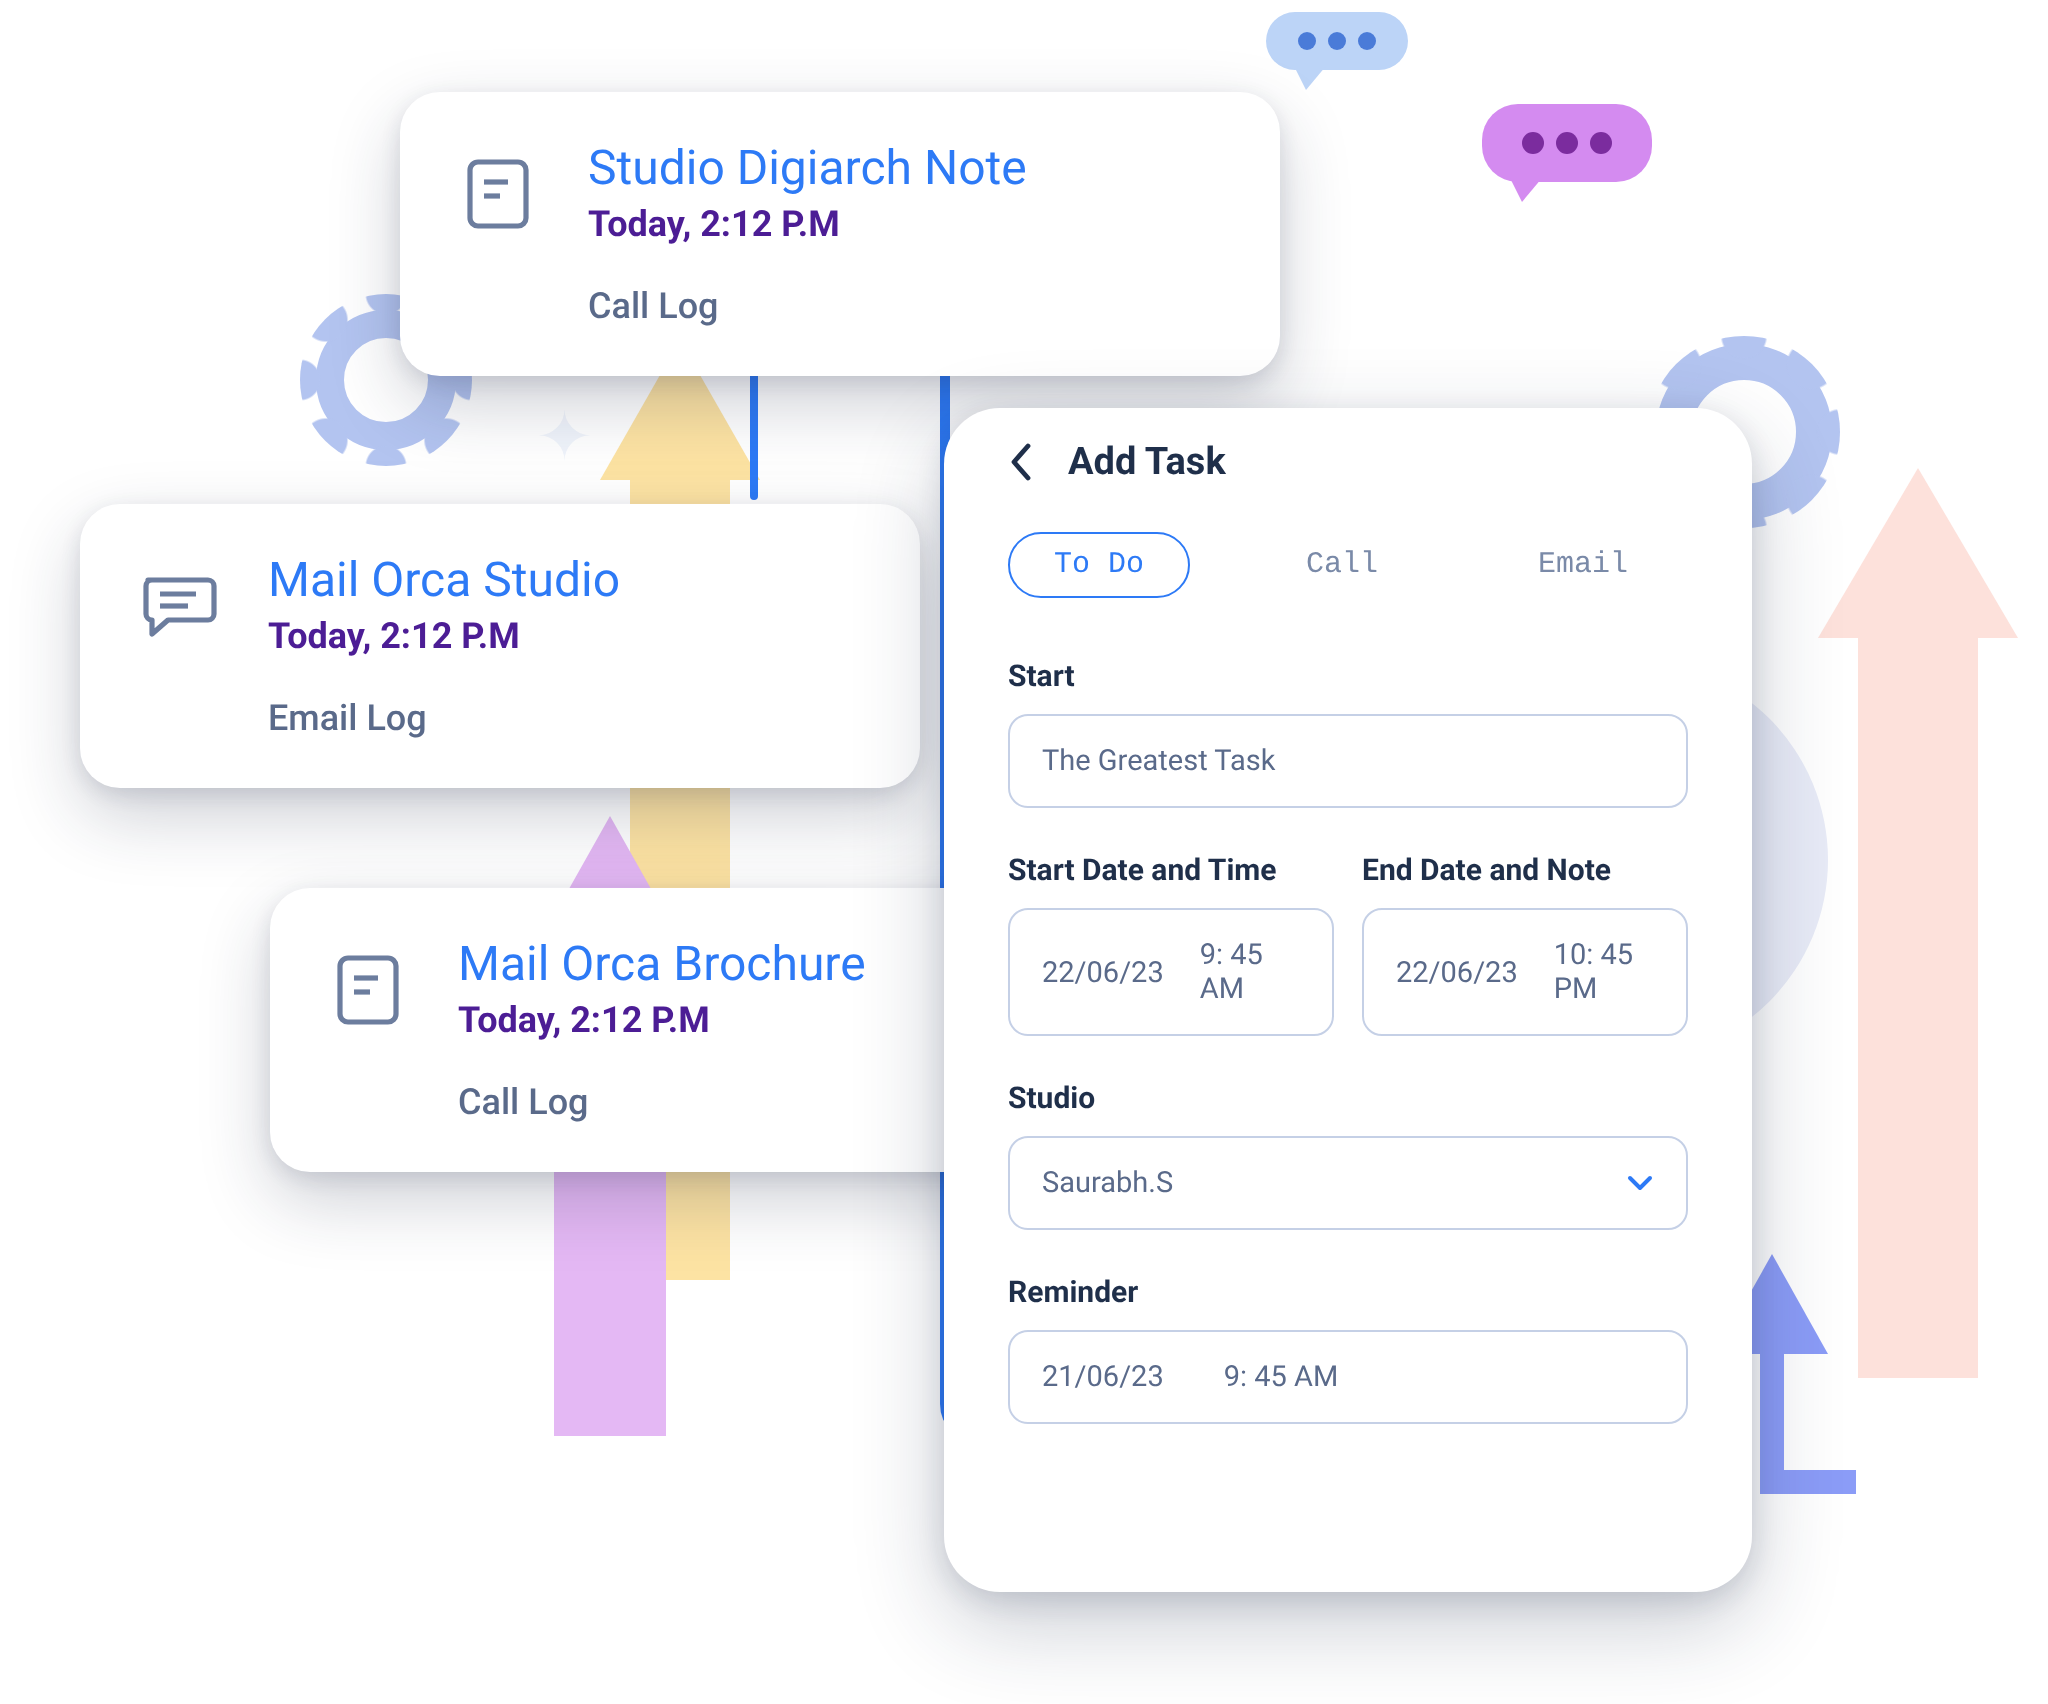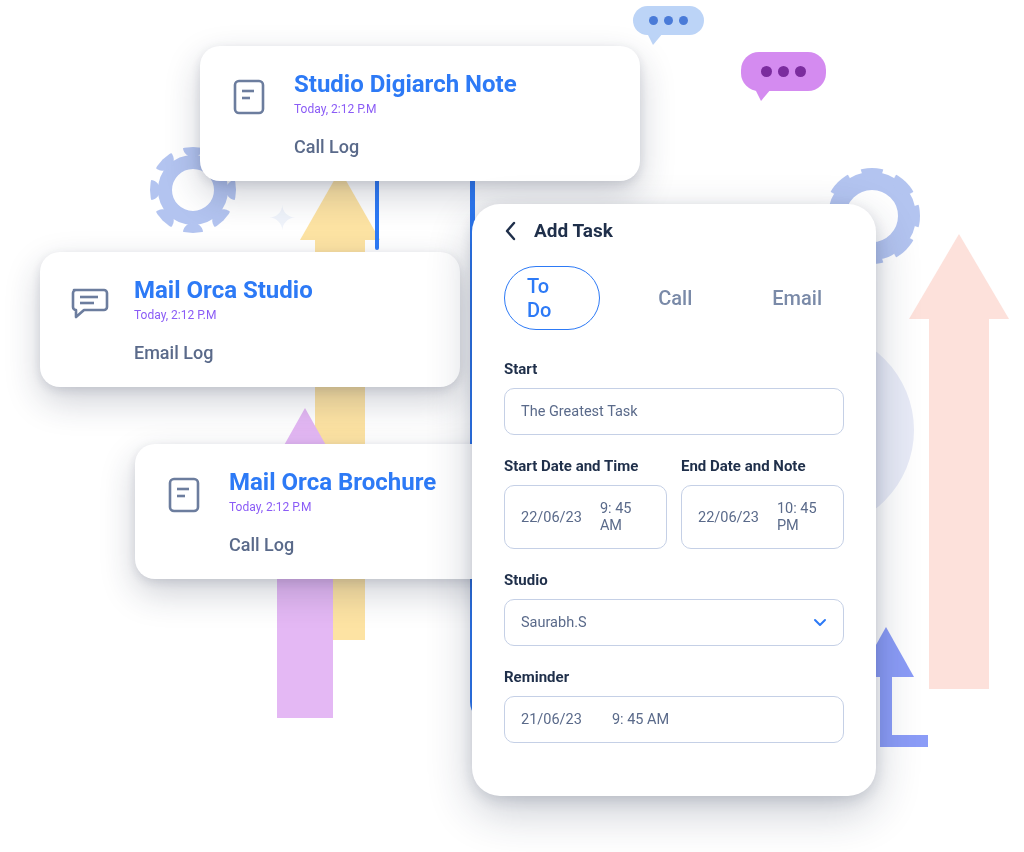--- a/index.html
+++ b/index.html
@@ -172,27 +172,27 @@
     .card-icon{
       width:42px;height:42px;
       flex-shrink:0;
       display:flex;align-items:center;justify-content:center;
       margin-top:6px;
     }
     .card-body{flex:1;}
     .card-title{
       color:#2d7af6;
       font-size:24px;
+      font-weight:400;
+      margin-bottom:4px;
+    }
+    .card-time{
+      color:#4c1d95;
+      font-size:18px;
       font-weight:700;
-      margin-bottom:4px;
-    }
-    .card-time{
-      color:#8b5cf6;
-      font-size:12px;
-      font-weight:400;
       margin-bottom:20px;
     }
     .card-log{
       color:#5a6a8a;
       font-size:18px;
       font-weight:500;
     }
 
     .card1{top:46px;left:200px;width:440px;}
     .card2{top:252px;left:40px;width:420px;}
@@ -227,25 +227,26 @@
       font-weight:700;
     }
     .tabs{
       display:flex;
       gap:36px;
       align-items:center;
       margin-bottom:30px;
     }
     .tab{
       color:#7a8aa8;
-      font-size:20px;
+      font-size:15px;
       font-weight:500;
       padding:7px 22px;
       border-radius:999px;
       cursor:pointer;
+      font-family:Liberation Mono, monospace;
     }
     .tab.active{
       color:#2d7af6;
       border:1.6px solid #2d7af6;
     }
     .field-group{margin-bottom:22px;}
     .field-label{
       color:#1f2f4a;
       font-size:15px;
       font-weight:700;

